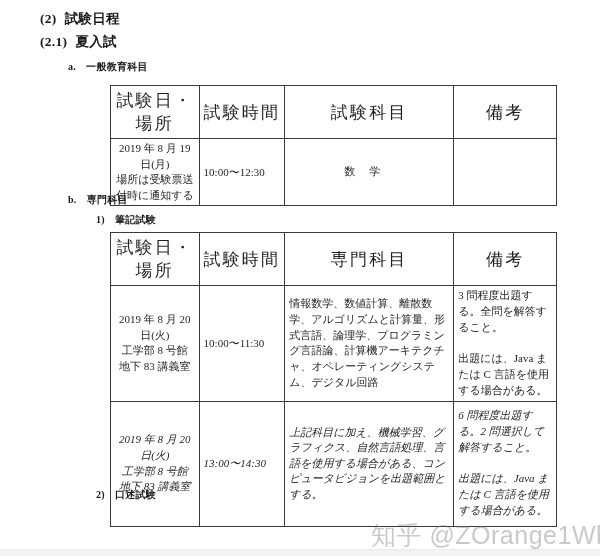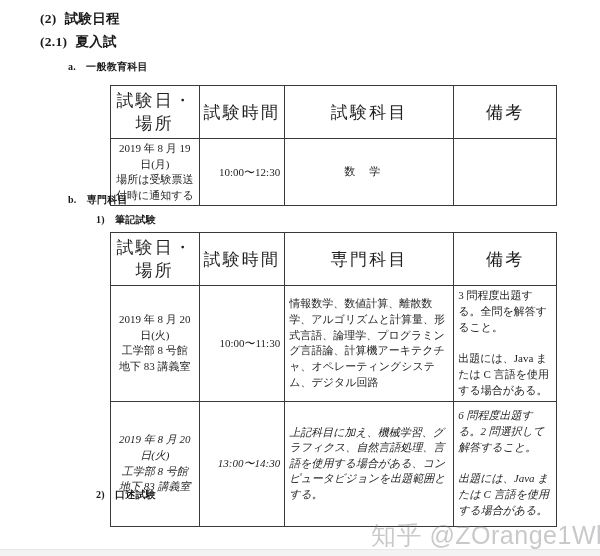--- a/index.html
+++ b/index.html
@@ -68,21 +68,21 @@
     letter-spacing: 2.2px;
     padding: 3px 2px;
     height: 17px;
   }
   td.c-date {
     text-align: center;
     line-height: 1.42;
     font-size: 11px;
   }
   td.c-time {
-    text-align: right;
+    text-align: left;
     white-space: nowrap;
     font-size: 11px;
   }
   td.c-subj {
     text-align: left;
     line-height: 1.42;
     font-size: 11px;
     vertical-align: top;
     padding-top: 3px;
   }

